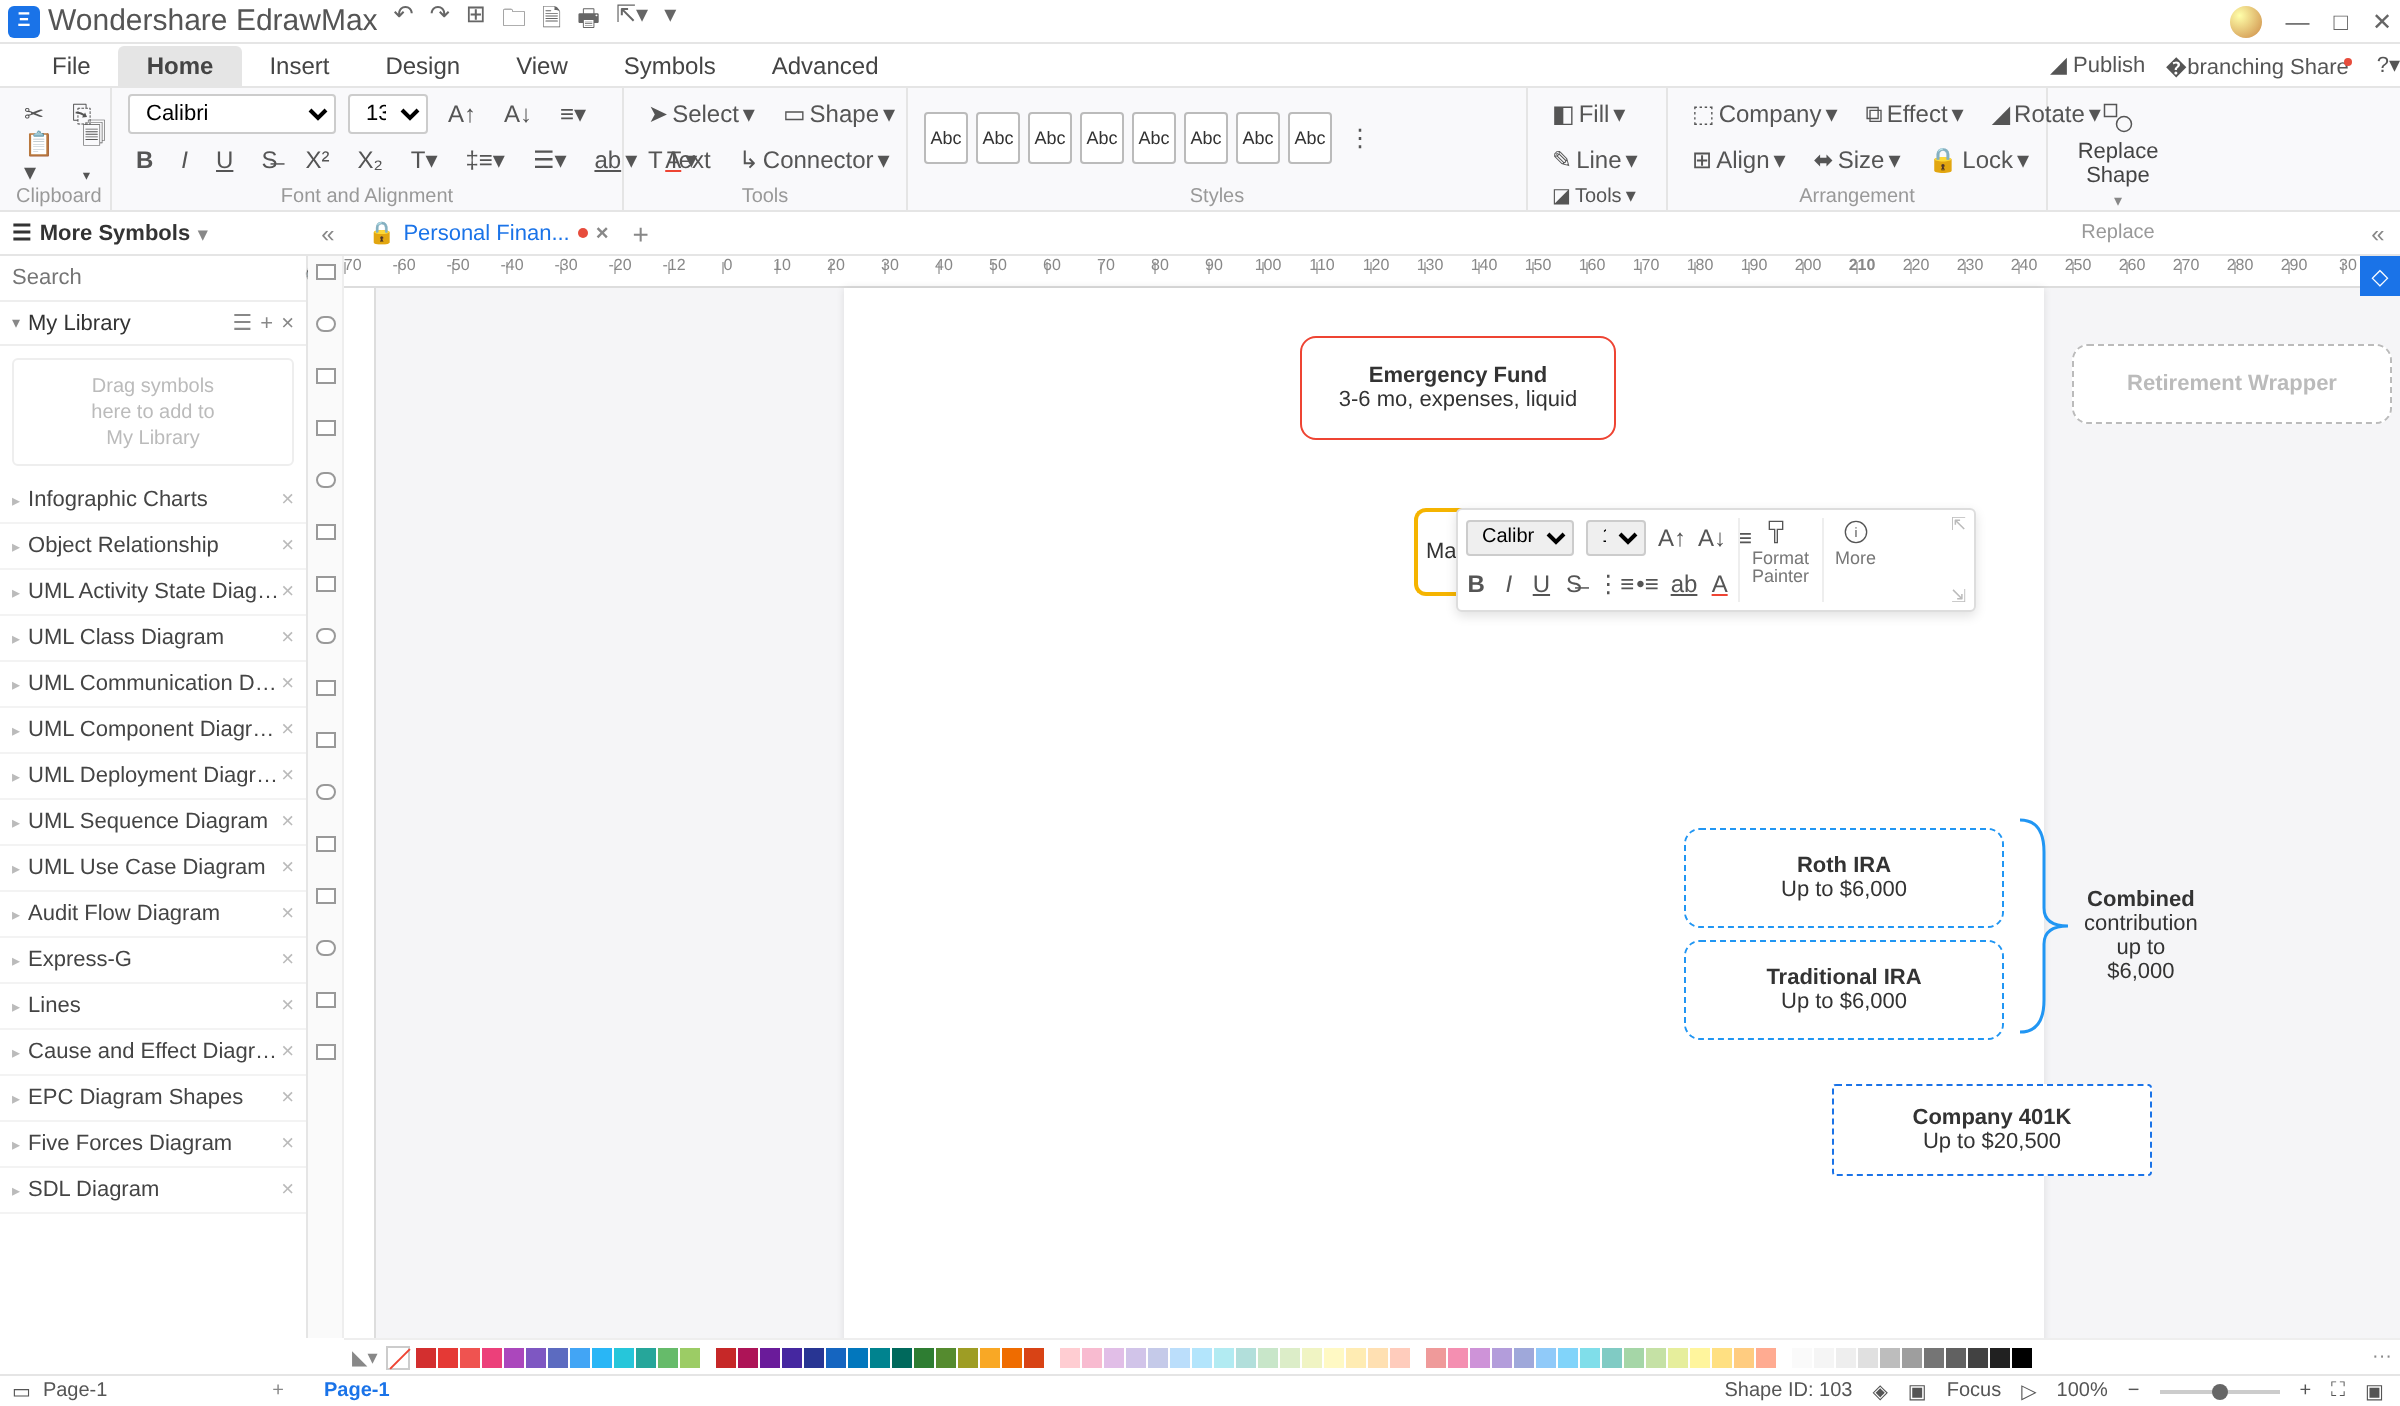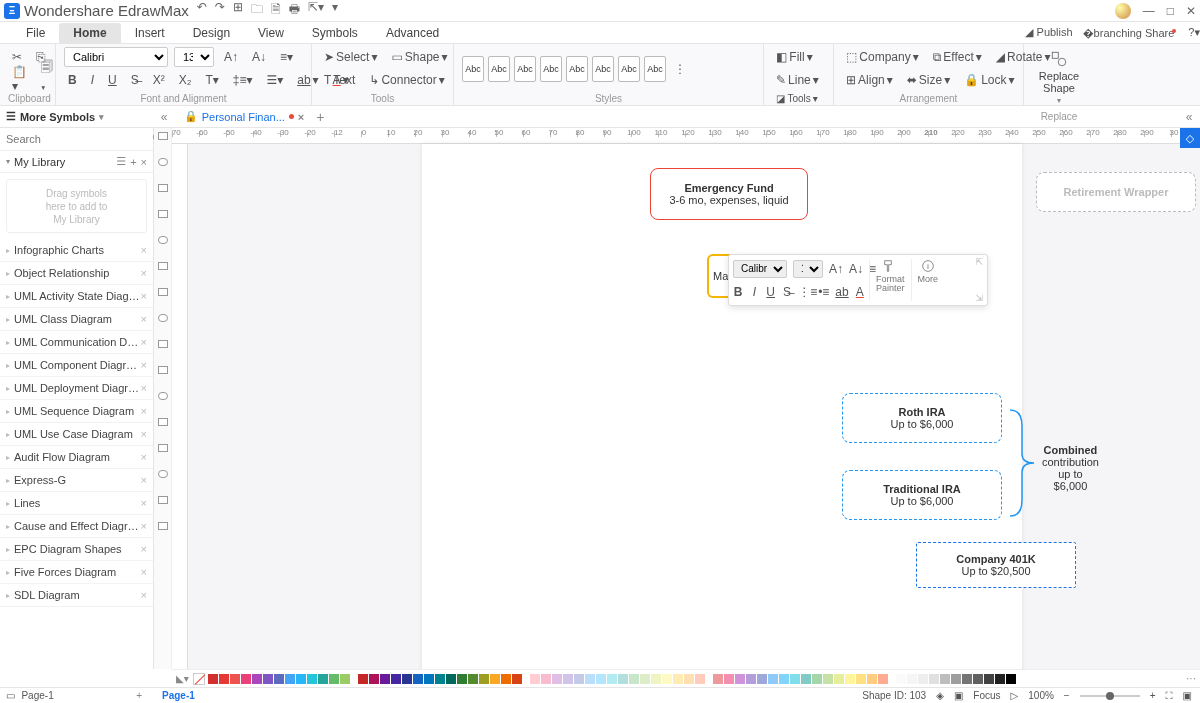--- a/index.html
+++ b/index.html
@@ -83,21 +83,21 @@
 .canvas { position: absolute; left: 16px; top: 16px; right: 0; bottom: 0; background: #f5f5f7; }
 .page { position: absolute; left: 210px; top: 0; width: 600px; height: 540px; background: #fff; box-shadow: 0 0 4px rgba(0,0,0,0.1); margin-left: 24px; }
 
 
 .shp { position: absolute; text-align: center; display: flex; flex-direction: column; justify-content: center; align-items: center; font-size: 11px; color: #333; }
 .shp .t1 { font-weight: 600; }
 .shp-emerg { left: 228px; top: 24px; width: 158px; height: 52px; border: 1.5px solid #e43; border-radius: 8px; background: #fff; }
 .shp-match { left: 285px; top: 110px; width: 24px; height: 44px; border-left: 2px solid #f5b400; border-top: 2px solid #f5b400; border-bottom: 2px solid #f5b400; border-radius: 6px 0 0 6px; background: #fff; font-size: 11px; padding-left: 4px; justify-content: center; align-items: flex-start; overflow: hidden; }
 .shp-debt { left: 354px; top: 184px; width: 160px; height: 52px; border: 1px dashed #1a73e8; background: #fff; }
 .shp-debt::after { content: ""; position: absolute; right: 6px; top: 12px; bottom: 12px; border-right: 1px solid #333; }
-.shp-roth { left: 420px; top: 249px; width: 160px; height: 50px; border: 1.5px dashed #2196f3; border-radius: 8px; background: #fff; }
+.shp-roth { left: 420px; top: 270px; width: 160px; height: 50px; border: 1.5px dashed #2196f3; border-radius: 8px; background: #fff; }
 .shp-trad { left: 420px; top: 326px; width: 160px; height: 50px; border: 1.5px dashed #2196f3; border-radius: 8px; background: #fff; }
 .bracket { position: absolute; left: 586px; top: 262px; width: 30px; height: 114px; }
 .bracket svg { width: 100%; height: 100%; }
 .combined { position: absolute; left: 620px; top: 300px; font-size: 11px; text-align: center; }
 .combined .t1 { font-weight: 600; }
 .shp-401k { left: 494px; top: 398px; width: 160px; height: 46px; border: 1.5px dashed #1a73e8; border-radius: 2px; background: #fff; }
 .shp-inv { left: 572px; top: 460px; width: 158px; height: 46px; border: 1.5px solid #8e44ad; border-radius: 8px; background: #fff; }
 .shp-ret { left: 614px; top: 28px; width: 160px; height: 40px; border: 1.5px dashed #bbb; border-radius: 8px; background: #fff; color: #bbb; font-weight: 600; }
 
 

